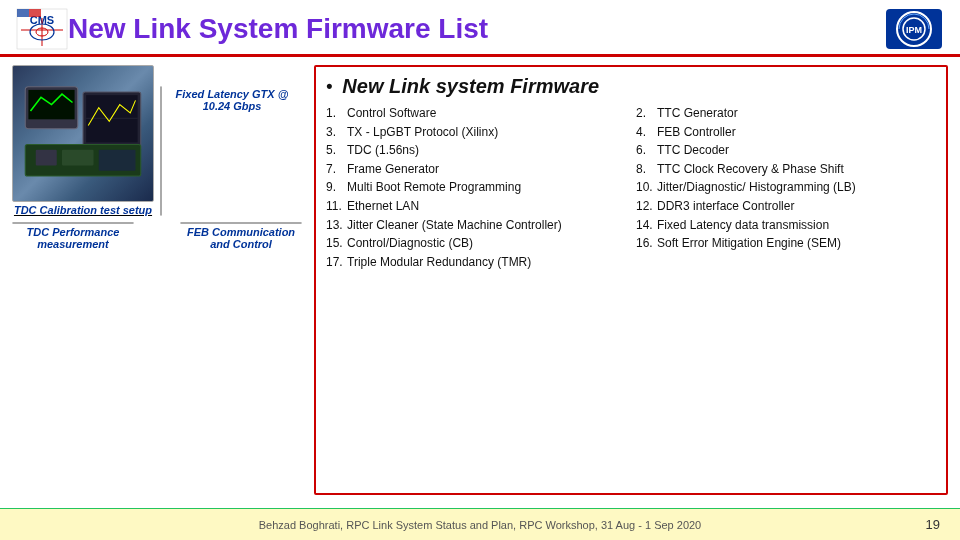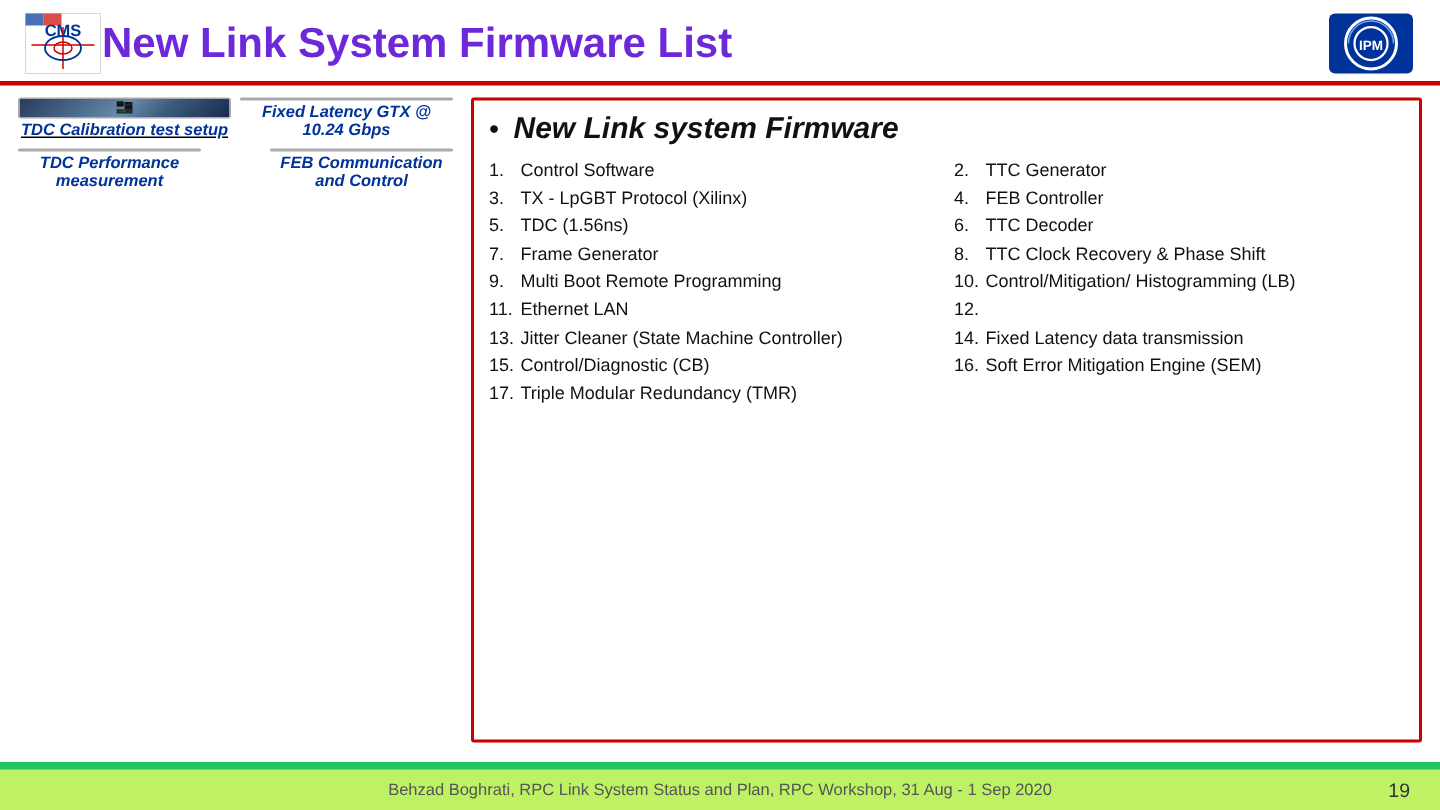--- a/index.html
+++ b/index.html
@@ -131,27 +131,27 @@
       flex-shrink: 0;
     }
 
     
     .footer {
       position: absolute;
       bottom: 0;
       left: 0;
       right: 0;
       height: 32px;
-      background: #bef264;
+      background: #fef9c3;
       display: flex;
       align-items: center;
       justify-content: center;
       font-size: 11px;
       color: #555;
-      border-top: 5px solid #22c55e;
+      border-top: 1px solid #22c55e;
       margin-top: 16px;
     }
     .footer-page {
       position: absolute;
       right: 20px;
       font-size: 13px;
       color: #333;
       font-weight: normal;
     }
 
@@ -229,21 +229,21 @@
               <rect x="5" y="60" width="110" height="30" rx="2" fill="#1a3a1a" stroke="#2a5a2a" stroke-width="1"></rect>
               <rect x="15" y="65" width="20" height="15" rx="1" fill="#334"></rect>
               <rect x="40" y="65" width="30" height="15" rx="1" fill="#2a4a2a"></rect>
               <rect x="75" y="65" width="35" height="20" rx="1" fill="#1a2a3a"></rect>
             </svg>
           </div>
         </div>
         <div class="img-caption">TDC Calibration test setup</div>
       </div>
 
-      <div style="flex:1; display:flex; flex-direction:column;">
+      <div style="flex:1; display:flex; flex-direction:row;margin-top:21px;">
         <div class="img-box img-box-top img-fixed-lat">
           <div class="img-overlay">
             <svg width="90%" height="80%" viewBox="0 0 120 100">
               <rect x="5" y="5" width="110" height="65" rx="3" fill="#1a3a5c" stroke="#3a6a9c" stroke-width="1"></rect>
               <rect x="8" y="8" width="104" height="55" fill="#0a1a2c"></rect>
               <polyline points="10,40 25,25 40,35 55,15 70,30 85,20 100,35 110,25" fill="none" stroke="#00aaff" stroke-width="1.5"></polyline>
               <polyline points="10,50 30,45 50,48 70,42 90,46 110,43" fill="none" stroke="#ffaa00" stroke-width="1"></polyline>
               <rect x="5" y="75" width="50" height="20" rx="2" fill="#1a2a4c"></rect>
               <rect x="60" y="75" width="55" height="20" rx="2" fill="#2a3a5c"></rect>
               <rect x="10" y="78" width="15" height="12" rx="1" fill="#334466"></rect>
@@ -337,28 +337,29 @@
         <li>
           <span class="li-num">8.</span>
           <span>TTC Clock Recovery &amp; Phase Shift</span>
         </li>
         <li>
           <span class="li-num">9.</span>
           <span>Multi Boot Remote Programming</span>
         </li>
         <li>
           <span class="li-num">10.</span>
-          <span>Control/Mitigation/ Histogramming (LB)</span>
+          <span>Jitter/Diagnostic/ Histogramming (LB)</span>
         </li>
         <li>
           <span class="li-num">11.</span>
           <span>Ethernet LAN</span>
         </li>
         <li>
           <span class="li-num">12.</span>
+          <span>DDR3 interface Controller</span>
         </li>
         <li>
           <span class="li-num">13.</span>
           <span>Jitter Cleaner (State Machine Controller)</span>
         </li>
         <li>
           <span class="li-num">14.</span>
           <span>Fixed Latency data transmission</span>
         </li>
         <li>

